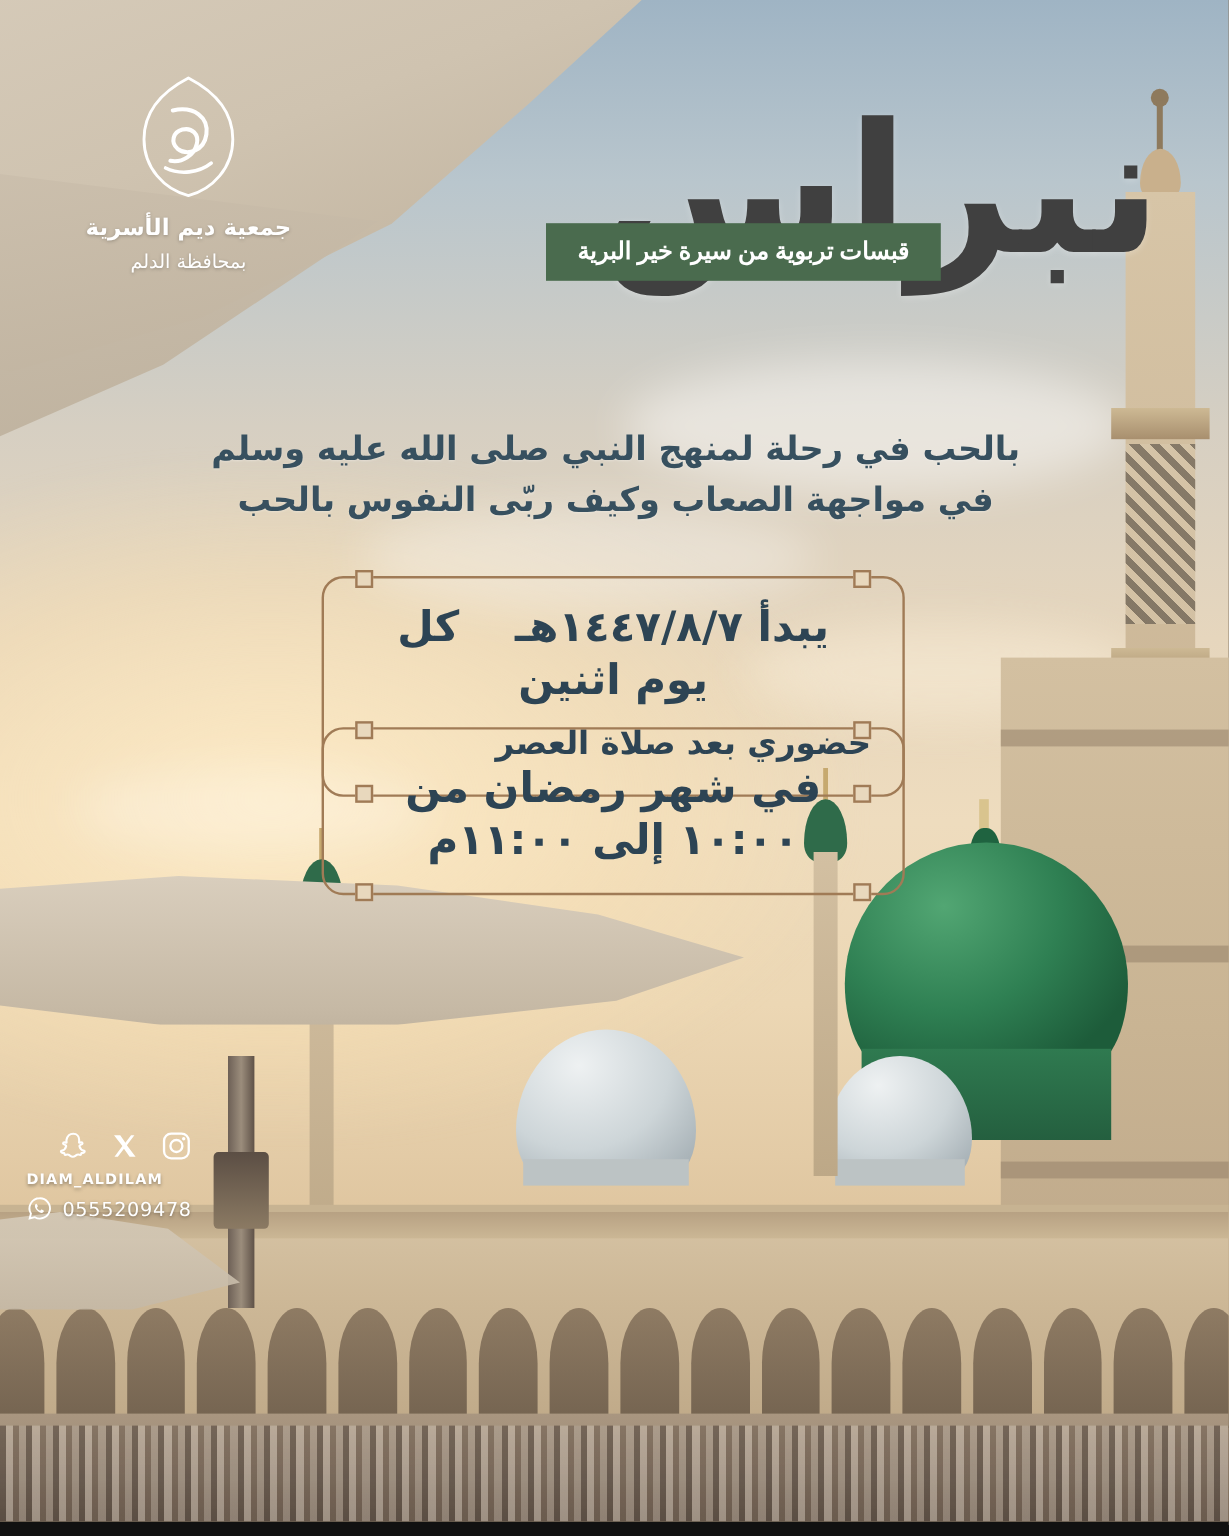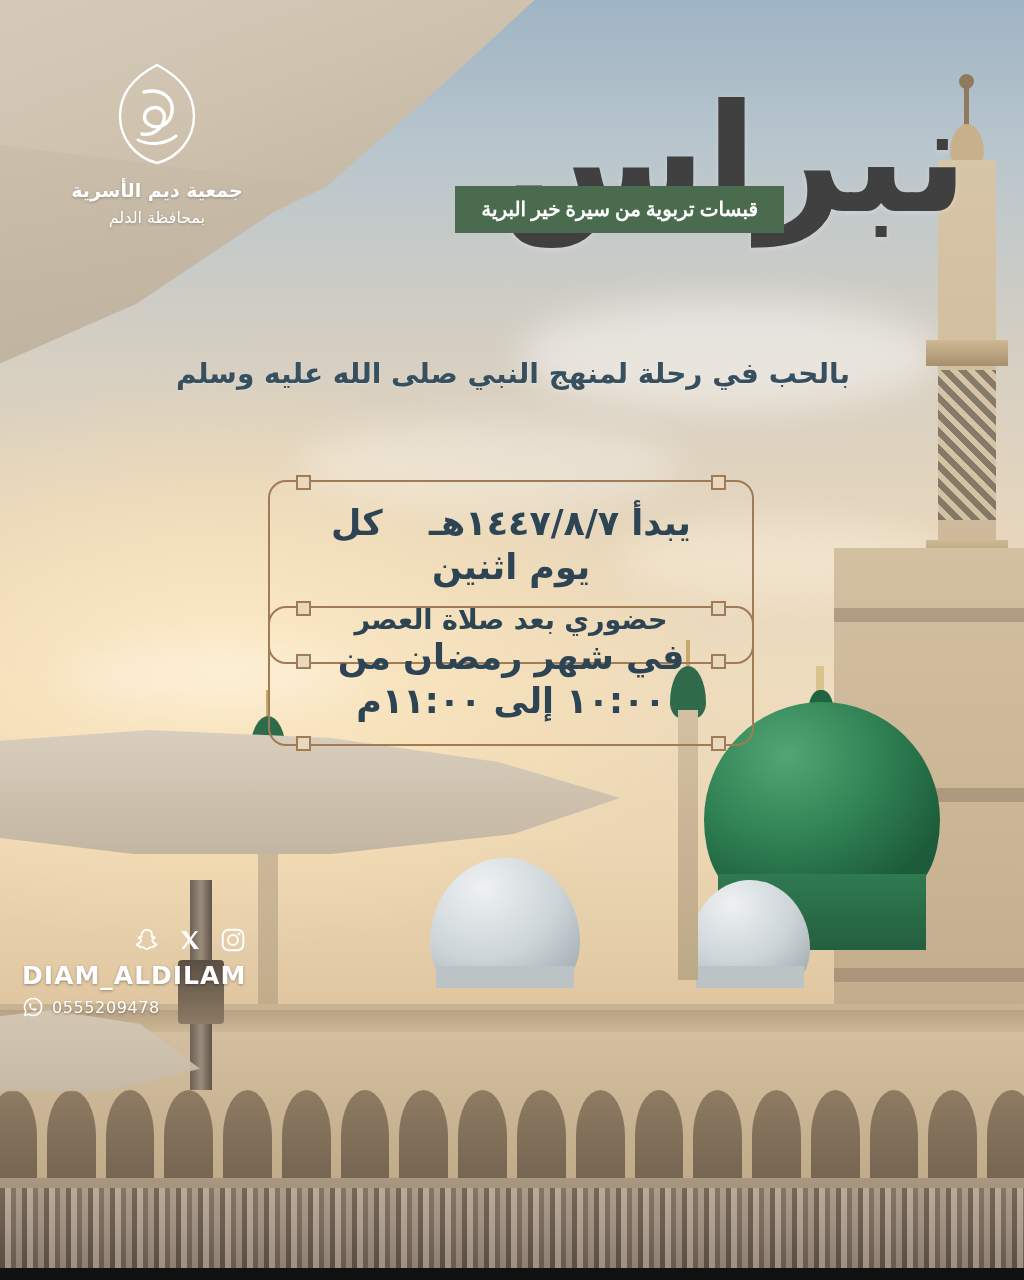--- a/index.html
+++ b/index.html
@@ -411,40 +411,40 @@
     width: 430px;
     padding: 20px 26px 22px;
   }
   #box-ramadan {
     right: 270px;
     top: 606px;
     width: 430px;
     padding: 28px 26px 20px;
   }
   .info-line-1 { font-size: 35px; line-height: 1.25; }
-  .info-line-2 { font-size: 27px; line-height: 1.5; margin-top: 10px; }
+  .info-line-2 { font-size: 27px; line-height: 1.5; margin-top: 10px; text-align: right; }
   .info-line-1 .sep { display: inline-block; width: 22px; }
 
   
   .social {
     position: absolute;
     left: 22px;
     bottom: 250px;
     color: #fff;
     text-shadow: 0 1px 3px rgba(0,0,0,.35);
   }
   .social .icons {
     display: flex;
     gap: 18px;
     align-items: center;
     margin-bottom: 8px;
   }
   .social .icons svg { display: block; }
   .social .handle {
-    font-size: 25px;
+    font-size: 12px;
     letter-spacing: 1px;
     font-weight: 600;
     direction: ltr;
     text-align: left;
   }
   .social .phone-row {
     display: flex;
     align-items: center;
     gap: 8px;
     margin-top: 6px;
@@ -555,20 +555,21 @@
     </svg>
     <div class="name">جمعية ديم الأسرية</div>
     <div class="sub">بمحافظة الدلم</div>
   </div>
 
   <div class="brand-title">نبراس</div>
   <div class="tagline">قبسات تربوية من سيرة خير البرية</div>
 
   <div class="lede">
     <div>بالحب في رحلة لمنهج النبي صلى الله عليه وسلم</div>
+    <div>في مواجهة الصعاب وكيف ربّى النفوس بالحب</div>
   </div>
 
   <div class="info-box" id="box-schedule">
     <span class="corner tl"></span>
     <span class="corner tr"></span>
     <span class="corner bl"></span>
     <span class="corner br"></span>
     <div class="info-line-1">
       <span>يبدأ</span>
       <span>١٤٤٧/٨/٧هـ</span>

